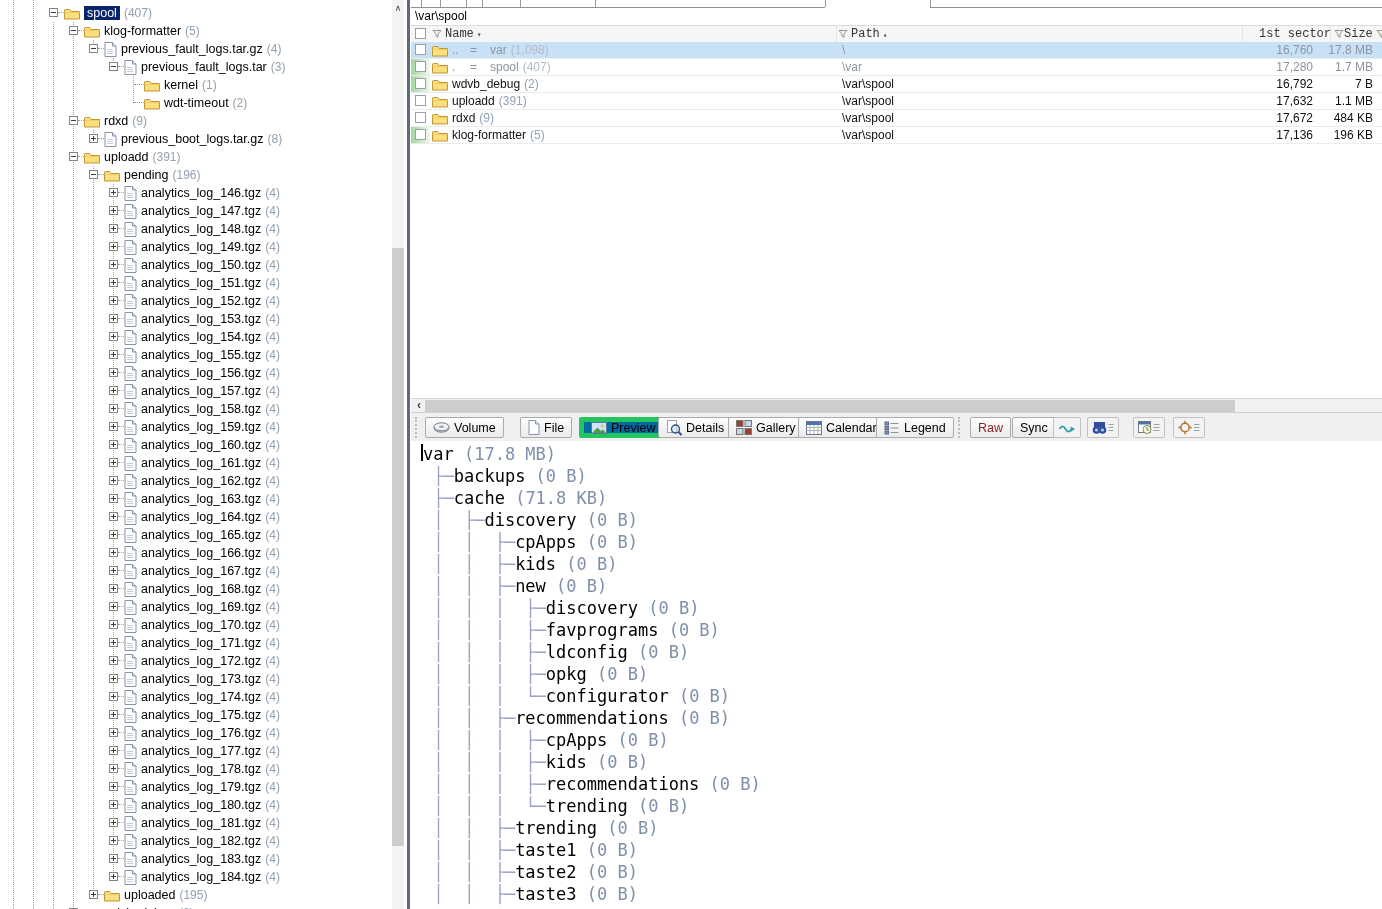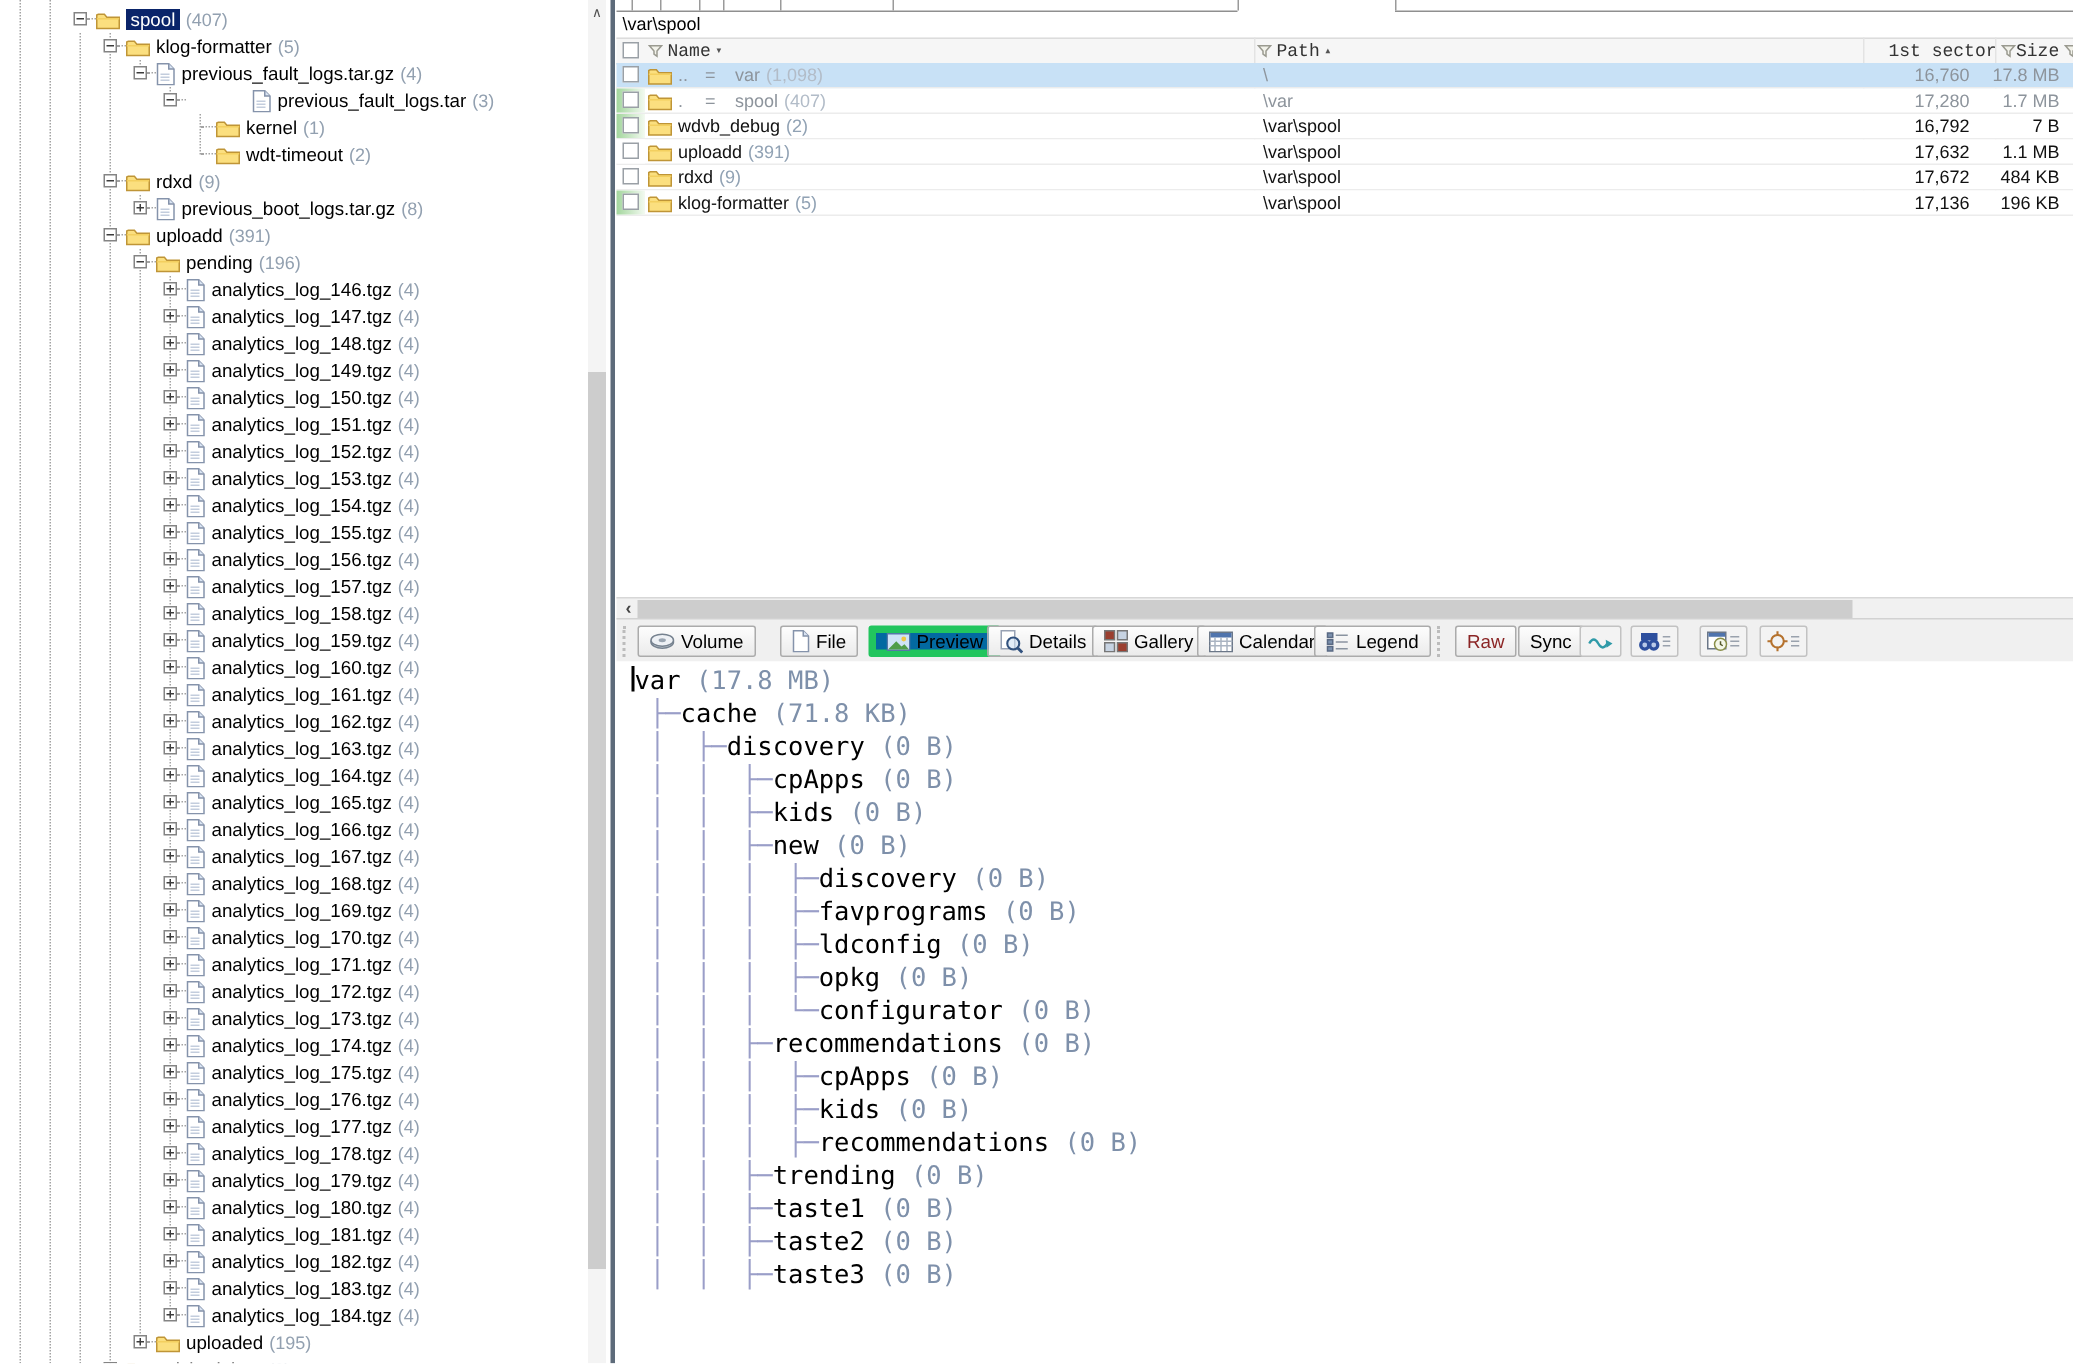--- a/index.html
+++ b/index.html
@@ -140,21 +140,21 @@
                 <path d="M3 7.5 h6 M3 9.5 h6 M3 11.5 h6" stroke="#c3cddd" fill="none"></path>
               </svg>
             </span>
             <span class="tlabel">previous_fault_logs.tar.gz</span>
             <span class="tcount">(4)</span>
           </div>
         </div>
         <div class="trow" style="top: 58px;">
           <div class="conn" style="left: 118px; width: 6px;"></div>
           <div class="exp minus" style="left: 109px;"></div>
-          <div class="tinner" style="left: 124px; margin-left: 44px;">
+          <div class="tinner" style="left: 124px;">
             <span style="display: inline-flex;">
               <svg width="13" height="15">
                 <path d="M1 0.5 L8.5 0.5 L12 4 L12 14.5 L1 14.5 Z" fill="#ffffff" stroke="#8593ab"></path>
                 <path d="M8.5 0.5 L8.5 4 L12 4" fill="#d9e4f3" stroke="#8593ab"></path>
                 <path d="M3 7.5 h6 M3 9.5 h6 M3 11.5 h6" stroke="#c3cddd" fill="none"></path>
               </svg>
             </span>
             <span class="tlabel">previous_fault_logs.tar</span>
             <span class="tcount">(3)</span>
           </div>
@@ -1163,34 +1163,36 @@
                 <path d="M16 4.5 h5.5 M16 7.5 h5.5 M16 10.5 h5.5" stroke="#9aa2ad" fill="none"></path>
               </svg>
             </span>
           </div>
         </div>
     </div>
 
     <div id="preview">
       <div id="preview-lines" style="padding-top: 2px;">
           <div class="pline"><span class="pfx"></span><span class="pname">var</span><span class="psize"> (17.8 MB)</span></div>
+          <div class="pline"><span class="pfx"> ├─</span><span class="pname">backups</span><span class="psize"> (0 B)</span></div>
           <div class="pline"><span class="pfx"> ├─</span><span class="pname">cache</span><span class="psize"> (71.8 KB)</span></div>
           <div class="pline"><span class="pfx"> │  ├─</span><span class="pname">discovery</span><span class="psize"> (0 B)</span></div>
           <div class="pline"><span class="pfx"> │  │  ├─</span><span class="pname">cpApps</span><span class="psize"> (0 B)</span></div>
           <div class="pline"><span class="pfx"> │  │  ├─</span><span class="pname">kids</span><span class="psize"> (0 B)</span></div>
           <div class="pline"><span class="pfx"> │  │  ├─</span><span class="pname">new</span><span class="psize"> (0 B)</span></div>
           <div class="pline"><span class="pfx"> │  │  │  ├─</span><span class="pname">discovery</span><span class="psize"> (0 B)</span></div>
           <div class="pline"><span class="pfx"> │  │  │  ├─</span><span class="pname">favprograms</span><span class="psize"> (0 B)</span></div>
           <div class="pline"><span class="pfx"> │  │  │  ├─</span><span class="pname">ldconfig</span><span class="psize"> (0 B)</span></div>
           <div class="pline"><span class="pfx"> │  │  │  ├─</span><span class="pname">opkg</span><span class="psize"> (0 B)</span></div>
           <div class="pline"><span class="pfx"> │  │  │  └─</span><span class="pname">configurator</span><span class="psize"> (0 B)</span></div>
           <div class="pline"><span class="pfx"> │  │  ├─</span><span class="pname">recommendations</span><span class="psize"> (0 B)</span></div>
           <div class="pline"><span class="pfx"> │  │  │  ├─</span><span class="pname">cpApps</span><span class="psize"> (0 B)</span></div>
           <div class="pline"><span class="pfx"> │  │  │  ├─</span><span class="pname">kids</span><span class="psize"> (0 B)</span></div>
           <div class="pline"><span class="pfx"> │  │  │  ├─</span><span class="pname">recommendations</span><span class="psize"> (0 B)</span></div>
+          <div class="pline"><span class="pfx"> │  │  │  └─</span><span class="pname">trending</span><span class="psize"> (0 B)</span></div>
           <div class="pline"><span class="pfx"> │  │  ├─</span><span class="pname">trending</span><span class="psize"> (0 B)</span></div>
           <div class="pline"><span class="pfx"> │  │  ├─</span><span class="pname">taste1</span><span class="psize"> (0 B)</span></div>
           <div class="pline"><span class="pfx"> │  │  ├─</span><span class="pname">taste2</span><span class="psize"> (0 B)</span></div>
           <div class="pline"><span class="pfx"> │  │  ├─</span><span class="pname">taste3</span><span class="psize"> (0 B)</span></div>
         </div>
       <div id="caret"></div>
     </div>
 
   </div>
 </div>

